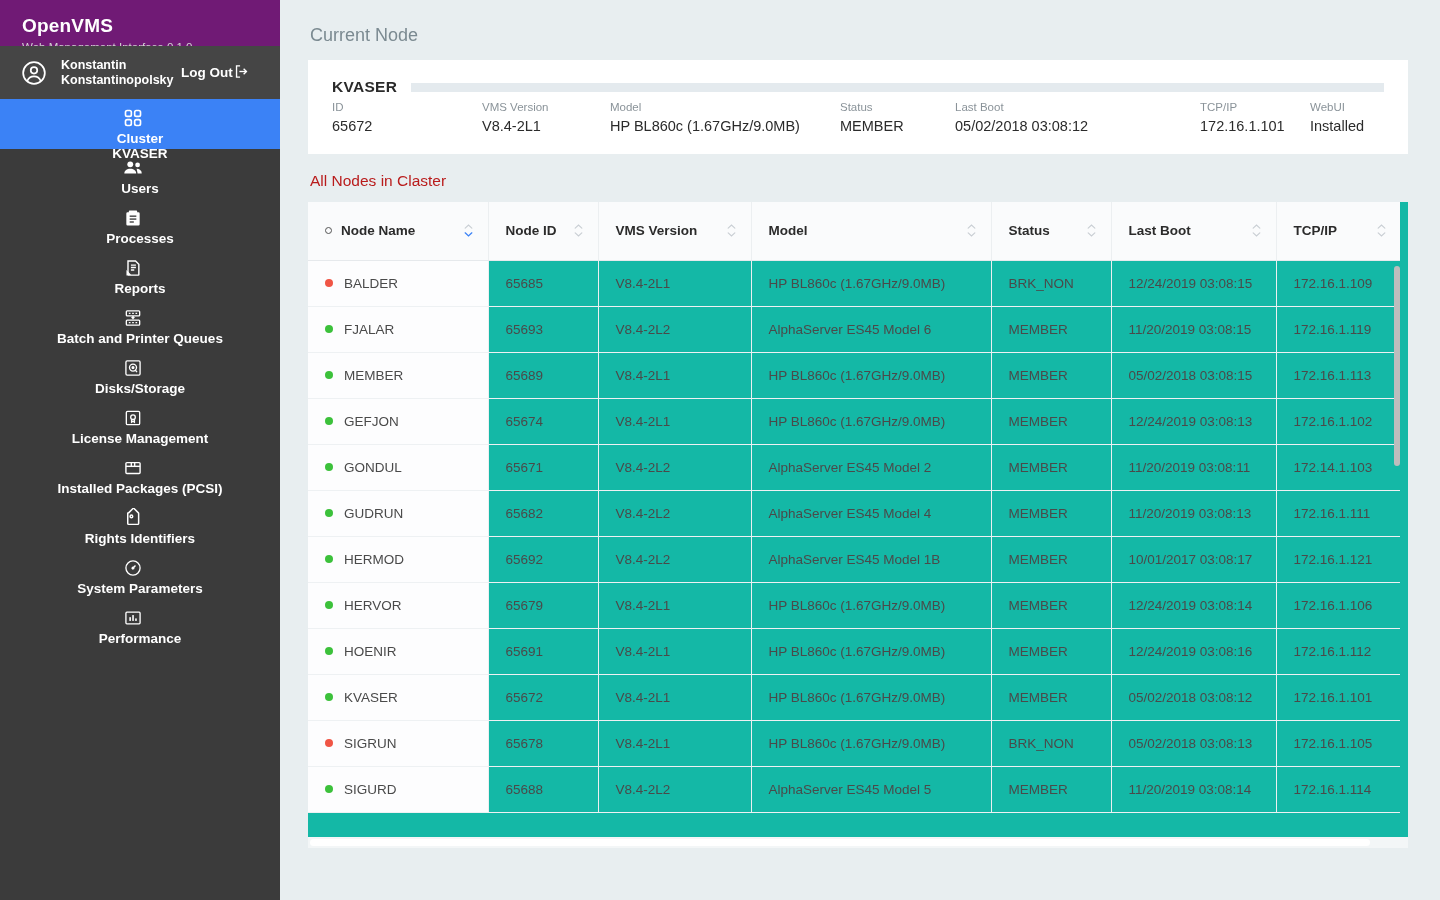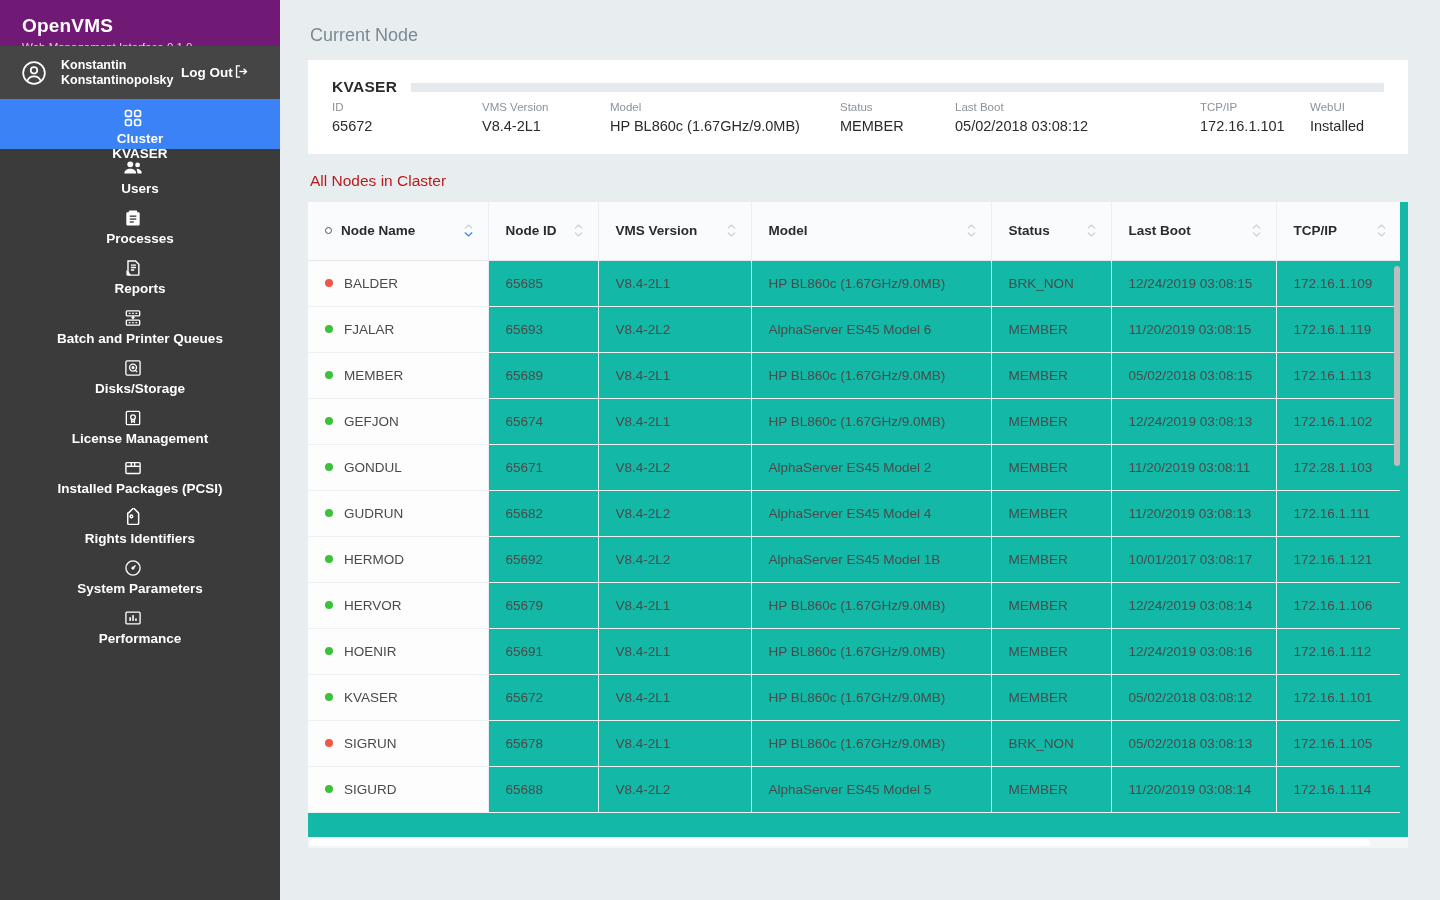--- a/index.html
+++ b/index.html
@@ -545,21 +545,21 @@
                 <span class="name-cell">
                   <span class="status-dot" style="background: rgb(60, 193, 59);"></span>
                   <span>GONDUL</span>
                 </span>
               </td>
               <td>65671</td>
               <td>V8.4-2L2</td>
               <td>AlphaServer ES45 Model 2</td>
               <td>MEMBER</td>
               <td>11/20/2019 03:08:11</td>
-              <td>172.28.1.103</td>
+              <td>172.14.1.103</td>
             </tr>
             <tr>
               <td>
                 <span class="name-cell">
                   <span class="status-dot" style="background: rgb(60, 193, 59);"></span>
                   <span>GUDRUN</span>
                 </span>
               </td>
               <td>65682</td>
               <td>V8.4-2L2</td>

